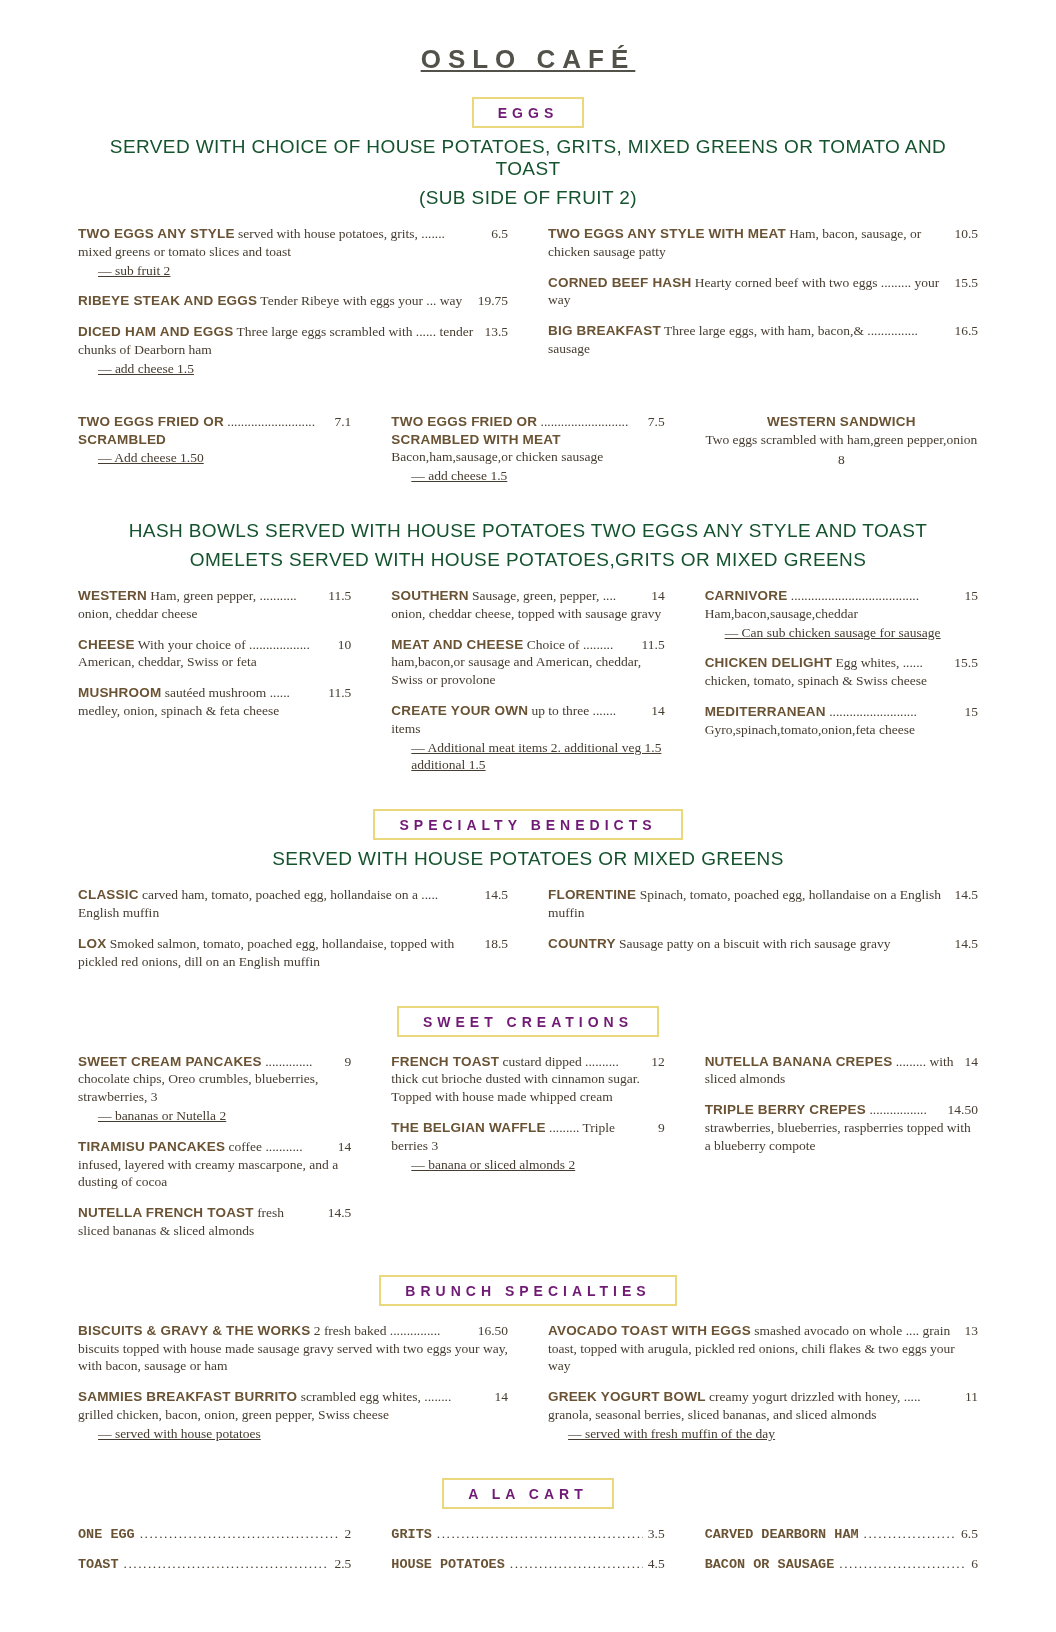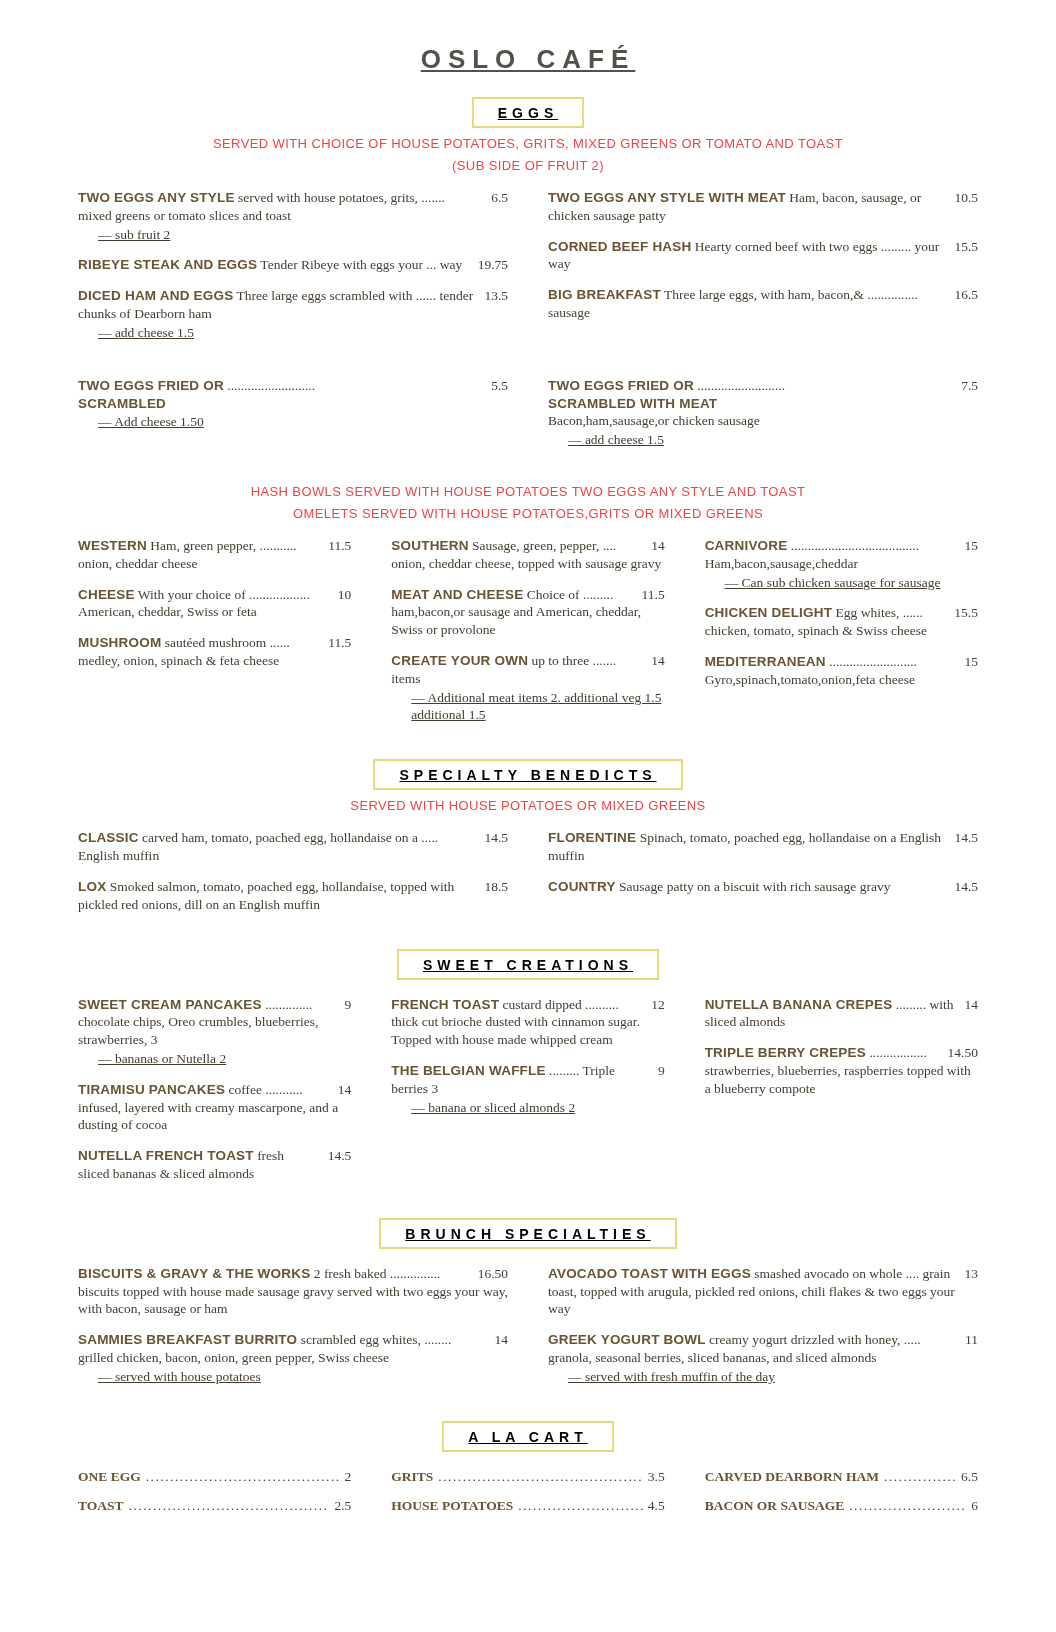--- a/index.html
+++ b/index.html
@@ -28,29 +28,28 @@
   .menu-section { margin-top: 22px; }
   .header-box { display: flex; justify-content: center; margin: 0 0 8px; }
   .header-box .header-text {
     display: inline-block;
     border: 2px solid #ecd87c;
     padding: 6px 24px 5px;
     font-family: "Liberation Sans", sans-serif;
     font-weight: bold;
     font-size: 14px;
     letter-spacing: 5px;
-    color: #000000;
+    color: #701a75;
     background: #ffffff;
-    text-decoration: underline;
   }
   .section-subtitle {
     text-align: center;
     font-family: "Liberation Sans", sans-serif;
-    font-size: 13px;
-    color: #ef4444;
+    font-size: 19px;
+    color: #14532d;
     margin: 7px 0 0;
     letter-spacing: 0.4px;
   }
   .columns { display: flex; gap: 40px; margin-top: 16px; }
   .col { flex: 1; min-width: 0; }
 
   .item { margin-bottom: 13px; font-size: 13.5px; line-height: 1.32; }
   .item::after { content: ""; display: block; clear: both; }
   .item .price { float: right; margin-left: 10px; color: #463c30; }
   .item .iname {
@@ -62,21 +61,21 @@
   .item .iname.block { display: block; }
   .item .idesc { color: #463c30; }
   .item .idesc.block { display: block; }
   .item .inote { margin-left: 20px; margin-top: 1px; text-decoration: underline; }
   .item.center { text-align: center; }
   .item.center .cprice { margin-top: 3px; }
 
   .item.ala { margin-bottom: 11px; }
   .ala-row { display: flex; align-items: baseline; }
   .ala-name {
-    font-family: Liberation Serif, serif;
+    font-family: Liberation Mono, monospace;
     font-weight: bold;
     color: #6a5334;
     white-space: nowrap;
   }
   .ala-dots { flex: 1; overflow: hidden; white-space: nowrap; margin: 0 5px; color: #463c30; }
   .ala-dots::after {
     content: "..................................................................................................";
     letter-spacing: 1.5px;
   }
   .ala-price { white-space: nowrap; }
@@ -102,24 +101,31 @@
           <div class="col">
             <div class="item"><span class="price">10.5</span><span class="iname">TWO EGGS ANY STYLE WITH MEAT</span><span class="idesc"> Ham, bacon, sausage, or chicken sausage patty</span></div>
             <div class="item"><span class="price">15.5</span><span class="iname">CORNED BEEF HASH</span><span class="idesc"> Hearty corned beef with two eggs ......... your way</span></div>
             <div class="item"><span class="price">16.5</span><span class="iname">BIG BREAKFAST</span><span class="idesc"> Three large eggs, with ham, bacon,&amp; ............... sausage</span></div>
           </div>
         </div>
       </section>
       <section class="menu-section">
         <div class="columns">
           <div class="col">
-            <div class="item"><span class="price">5.5</span><span class="iname">TWO EGGS FRIED OR</span><span class="idesc"> ..........................</span><div class="iname block">SCRAMBLED</div><div class="inote">— Add cheese 1.50</div></div>
+            <div class="item"><span class="price">7.1</span><span class="iname">TWO EGGS FRIED OR</span><span class="idesc"> ..........................</span><div class="iname block">SCRAMBLED</div><div class="inote">— Add cheese 1.50</div></div>
           </div>
           <div class="col">
             <div class="item"><span class="price">7.5</span><span class="iname">TWO EGGS FRIED OR</span><span class="idesc"> ..........................</span><div class="iname block">SCRAMBLED WITH MEAT</div><div class="idesc block">Bacon,ham,sausage,or chicken sausage</div><div class="inote">— add cheese 1.5</div></div>
+          </div>
+          <div class="col">
+            <div class="item center">
+              <div class="iname">WESTERN SANDWICH</div>
+              <div class="idesc">Two eggs scrambled with ham,green pepper,onion</div>
+              <div class="cprice">8</div>
+            </div>
           </div>
         </div>
       </section>
       <section class="menu-section">
         <div class="section-subtitle">HASH BOWLS SERVED WITH HOUSE POTATOES TWO EGGS ANY STYLE AND TOAST</div>
         <div class="section-subtitle">OMELETS SERVED WITH HOUSE POTATOES,GRITS OR MIXED GREENS</div>
         <div class="columns">
           <div class="col">
             <div class="item"><span class="price">11.5</span><span class="iname">WESTERN</span><span class="idesc"> Ham, green pepper, ........... onion, cheddar cheese</span></div>
             <div class="item"><span class="price">10</span><span class="iname">CHEESE</span><span class="idesc"> With your choice of .................. American, cheddar, Swiss  or feta</span></div>

